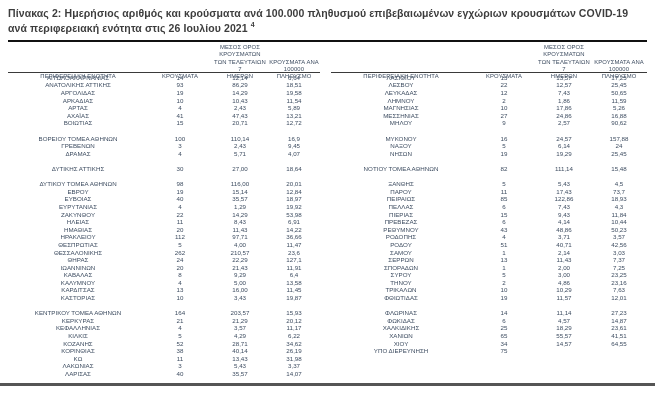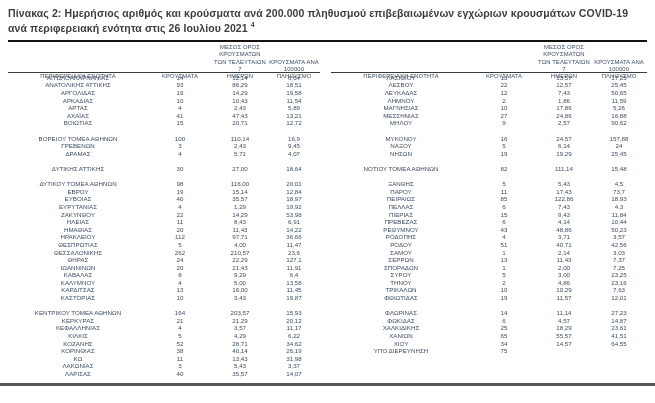--- a/index.html
+++ b/index.html
@@ -21,21 +21,21 @@
   .trow{display:grid;height:7.6px;align-items:center;}
   .trow.spacer{height:7.6px;}
   .tcell{font-size:6.2px;line-height:7.6px;color:#3e4d61;text-align:center;white-space:nowrap;overflow:visible;}
 </style>
 </head>
 <body>
 
 <div class="page">
 
   <div class="title">
-    <span>Πίνακας 2: Ημερήσιος αριθμός και κρούσματα ανά 200.000 πληθυσμού επιβεβαιωμένων εγχώριων κρουσμάτων COVID-19 ανά περιφερειακή ενότητα στις 26 Ιουλίου 2021 </span><sup>4</sup>
+    <span>Πίνακας 2: Ημερήσιος αριθμός και κρούσματα ανά 100.000 πληθυσμού επιβεβαιωμένων εγχώριων κρουσμάτων COVID-19 ανά περιφερειακή ενότητα στις 26 Ιουλίου 2021 </span><sup>4</sup>
   </div>
 
   <div class="rule-top"></div>
 
   <div class="tables">
 
     <div class="ttable left">
       <div class="thead">
         <div class="hcell">ΠΕΡΙΦΕΡΕΙΑΚΗ ΕΝΟΤΗΤΑ</div>
         <div class="hcell">ΚΡΟΥΣΜΑΤΑ</div>

